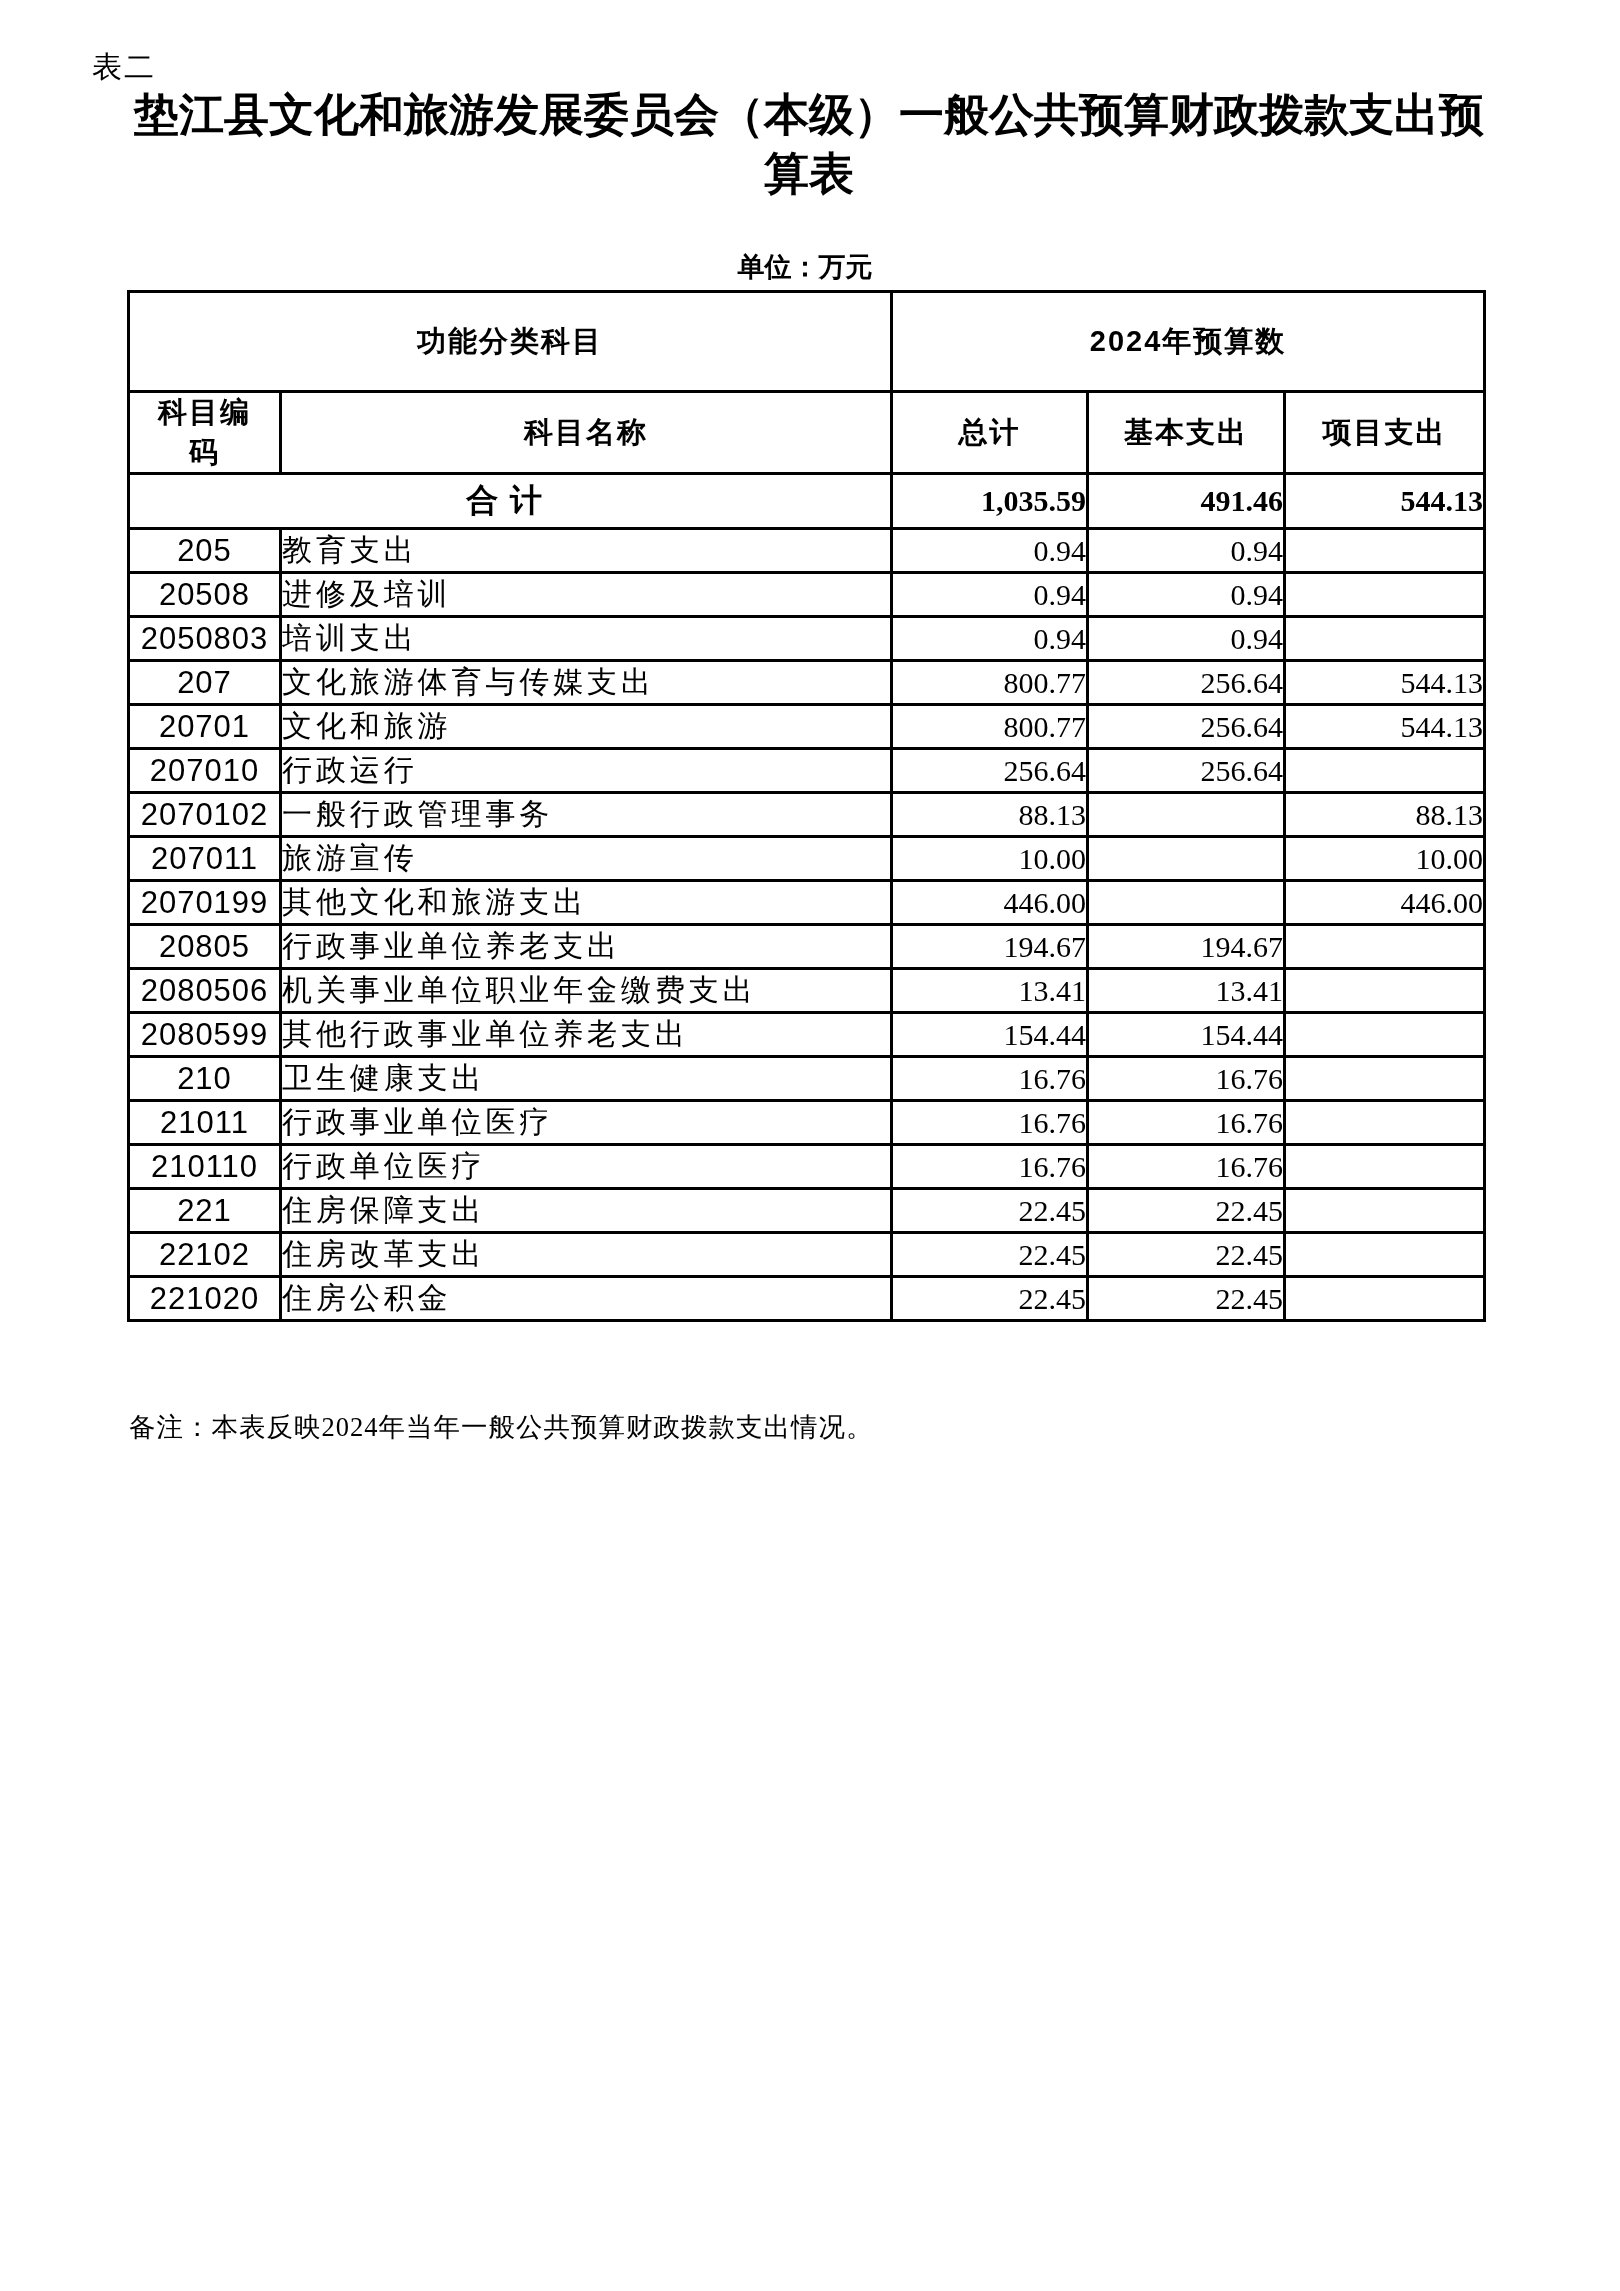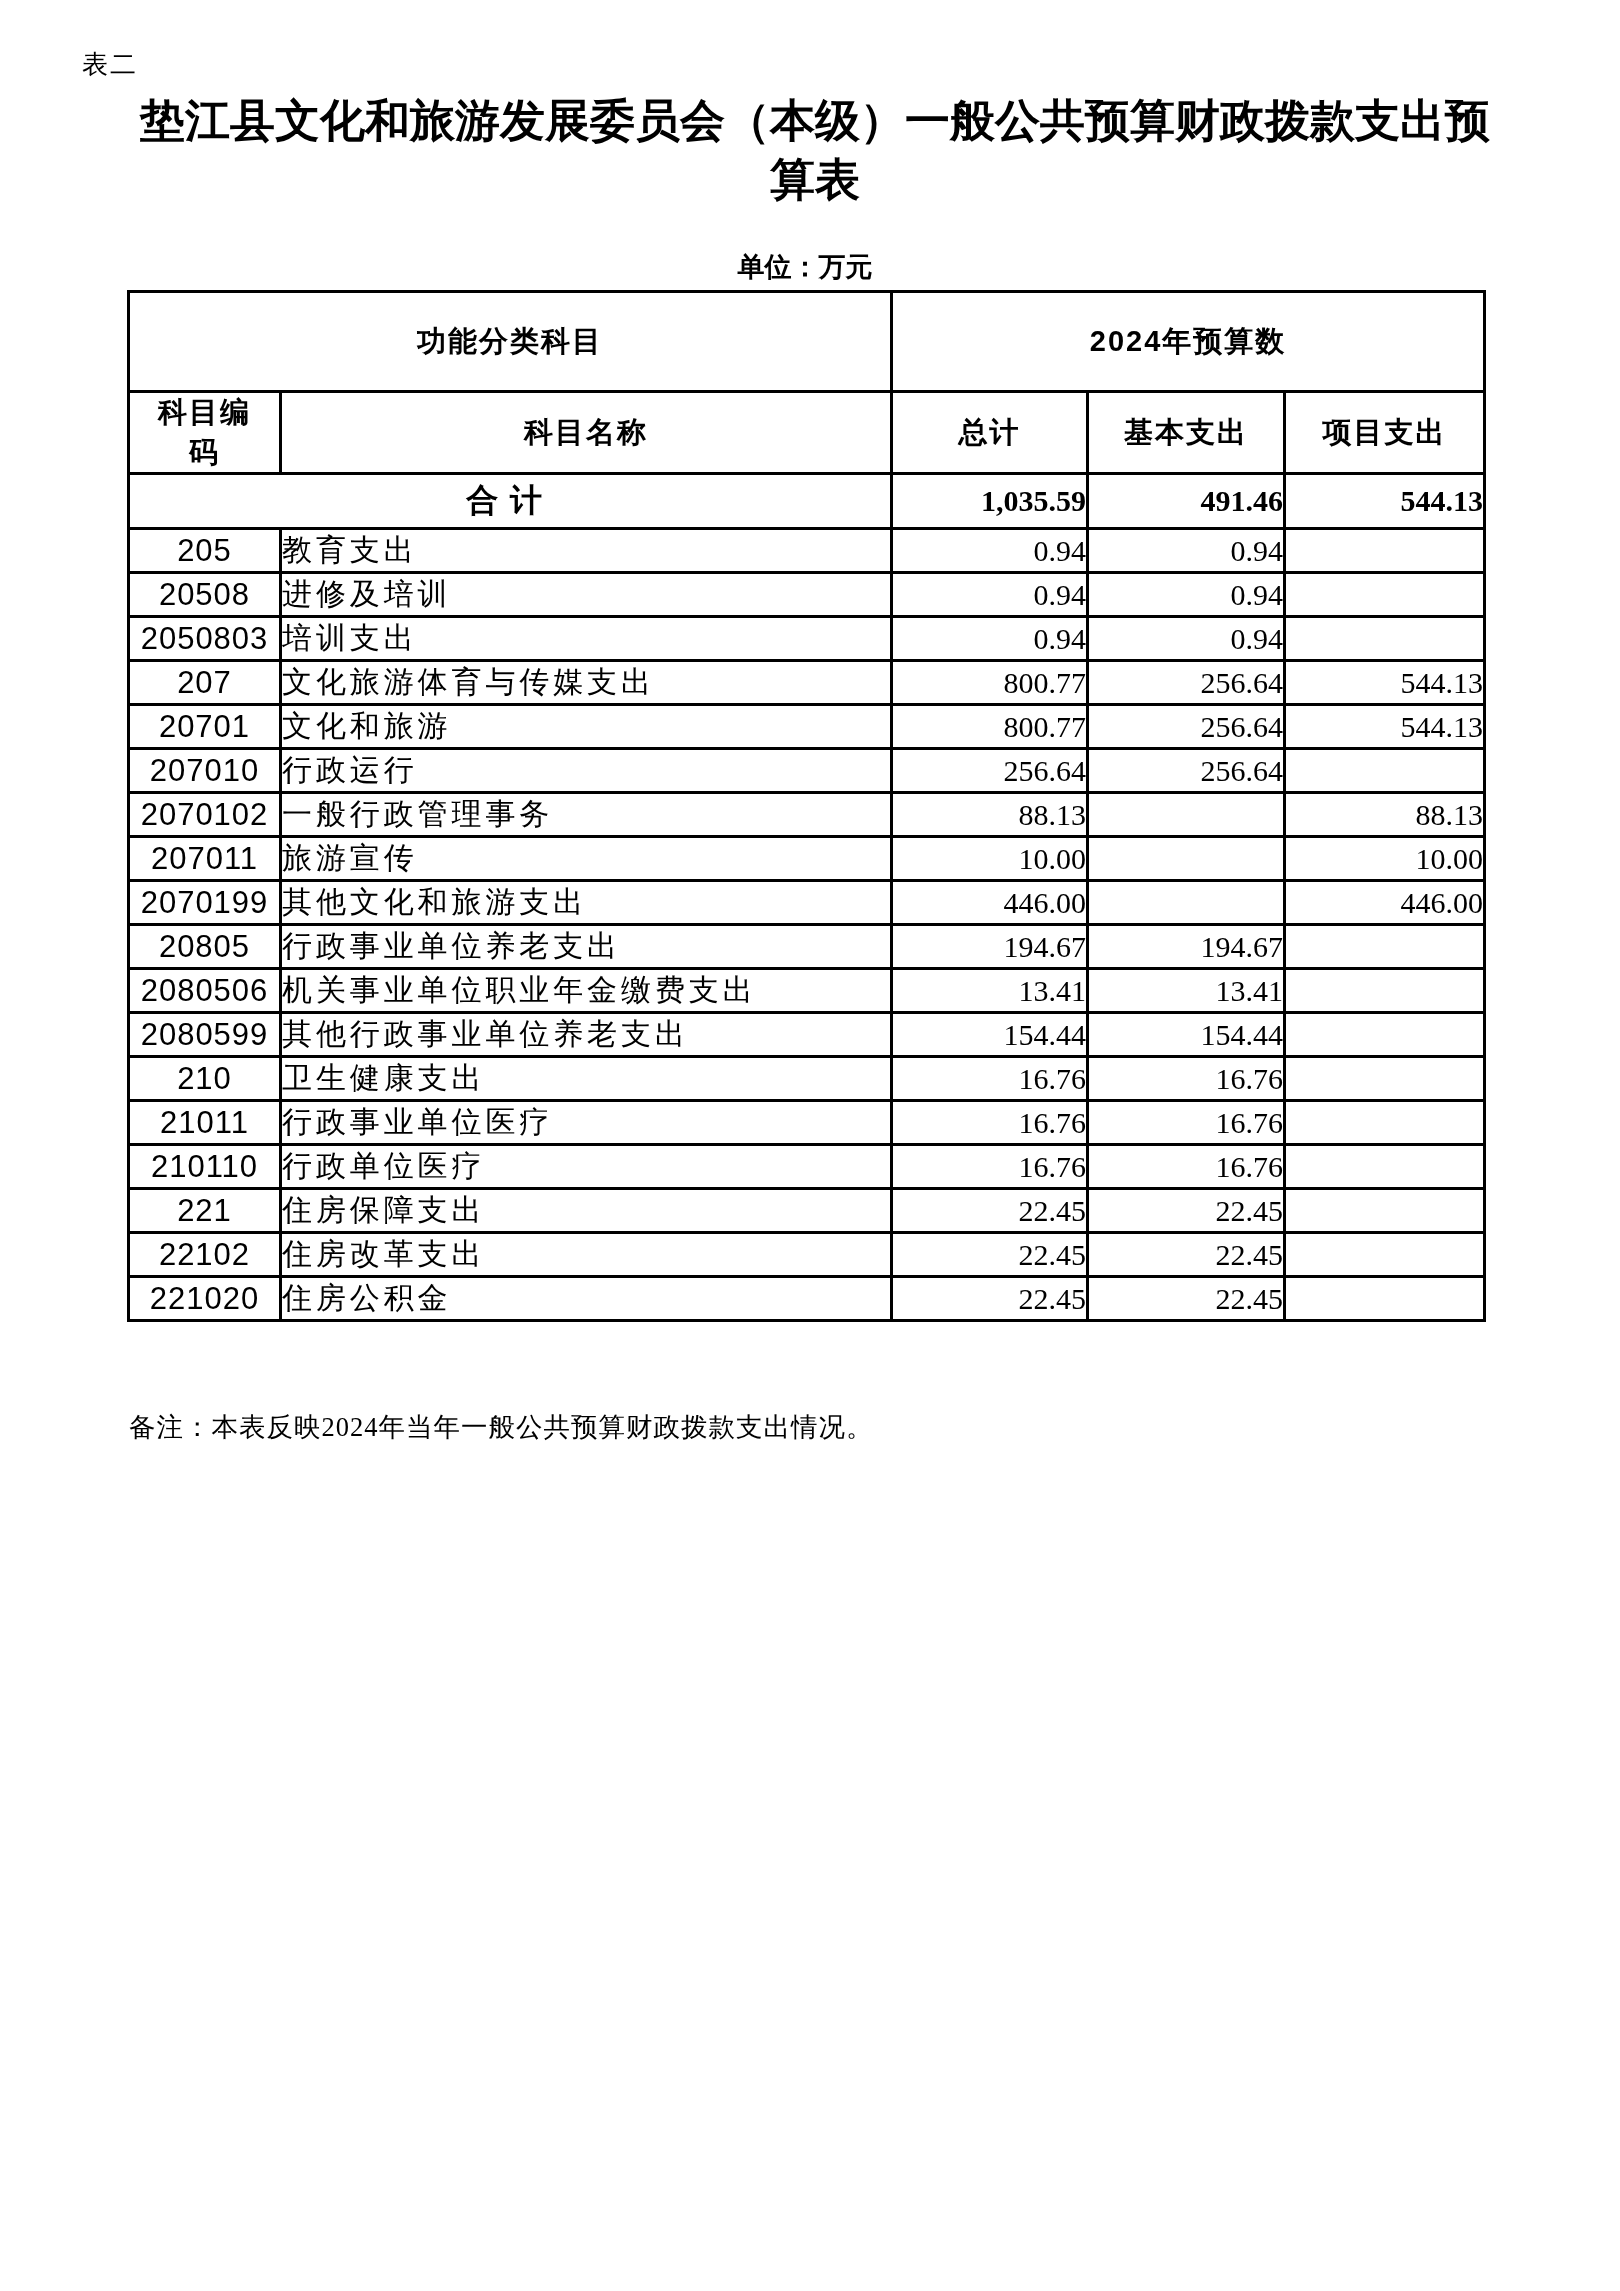--- a/index.html
+++ b/index.html
@@ -7,23 +7,23 @@
     position: relative;
     width: 1620px;
     height: 2292px;
     background: #ffffff;
     color: #000000;
     font-family: "Liberation Serif", "DejaVu Serif", serif;
     overflow: hidden;
   }
   .table-label {
     position: absolute;
-    left: 82px;
+    left: 92px;
     top: 47px;
-    font-size: 26px;
+    font-size: 30px;
     letter-spacing: 2px;
   }
   .doc-title {
     position: absolute;
     left: 127px;
     top: 82px;
     width: 1356px;
     text-align: center;
     font-size: 45px;
     font-weight: bold;
@@ -106,21 +106,21 @@
     letter-spacing: 1px;
   }
 </style>
 </head>
 <body>
 
 <div class="sheet">
 
   <div class="table-label">表二</div>
 
-  <h1 class="doc-title" style="margin:10px;">垫江县文化和旅游发展委员会（本级）一般公共预算财政拨款支出预算表</h1>
+  <h1 class="doc-title" style="margin:4px;">垫江县文化和旅游发展委员会（本级）一般公共预算财政拨款支出预算表</h1>
 
   <div class="unit-note">单位：万元</div>
 
   <table class="budget">
     <colgroup>
       <col style="width:152px">
       <col style="width:611px">
       <col style="width:196px">
       <col style="width:197px">
       <col style="width:200px">

